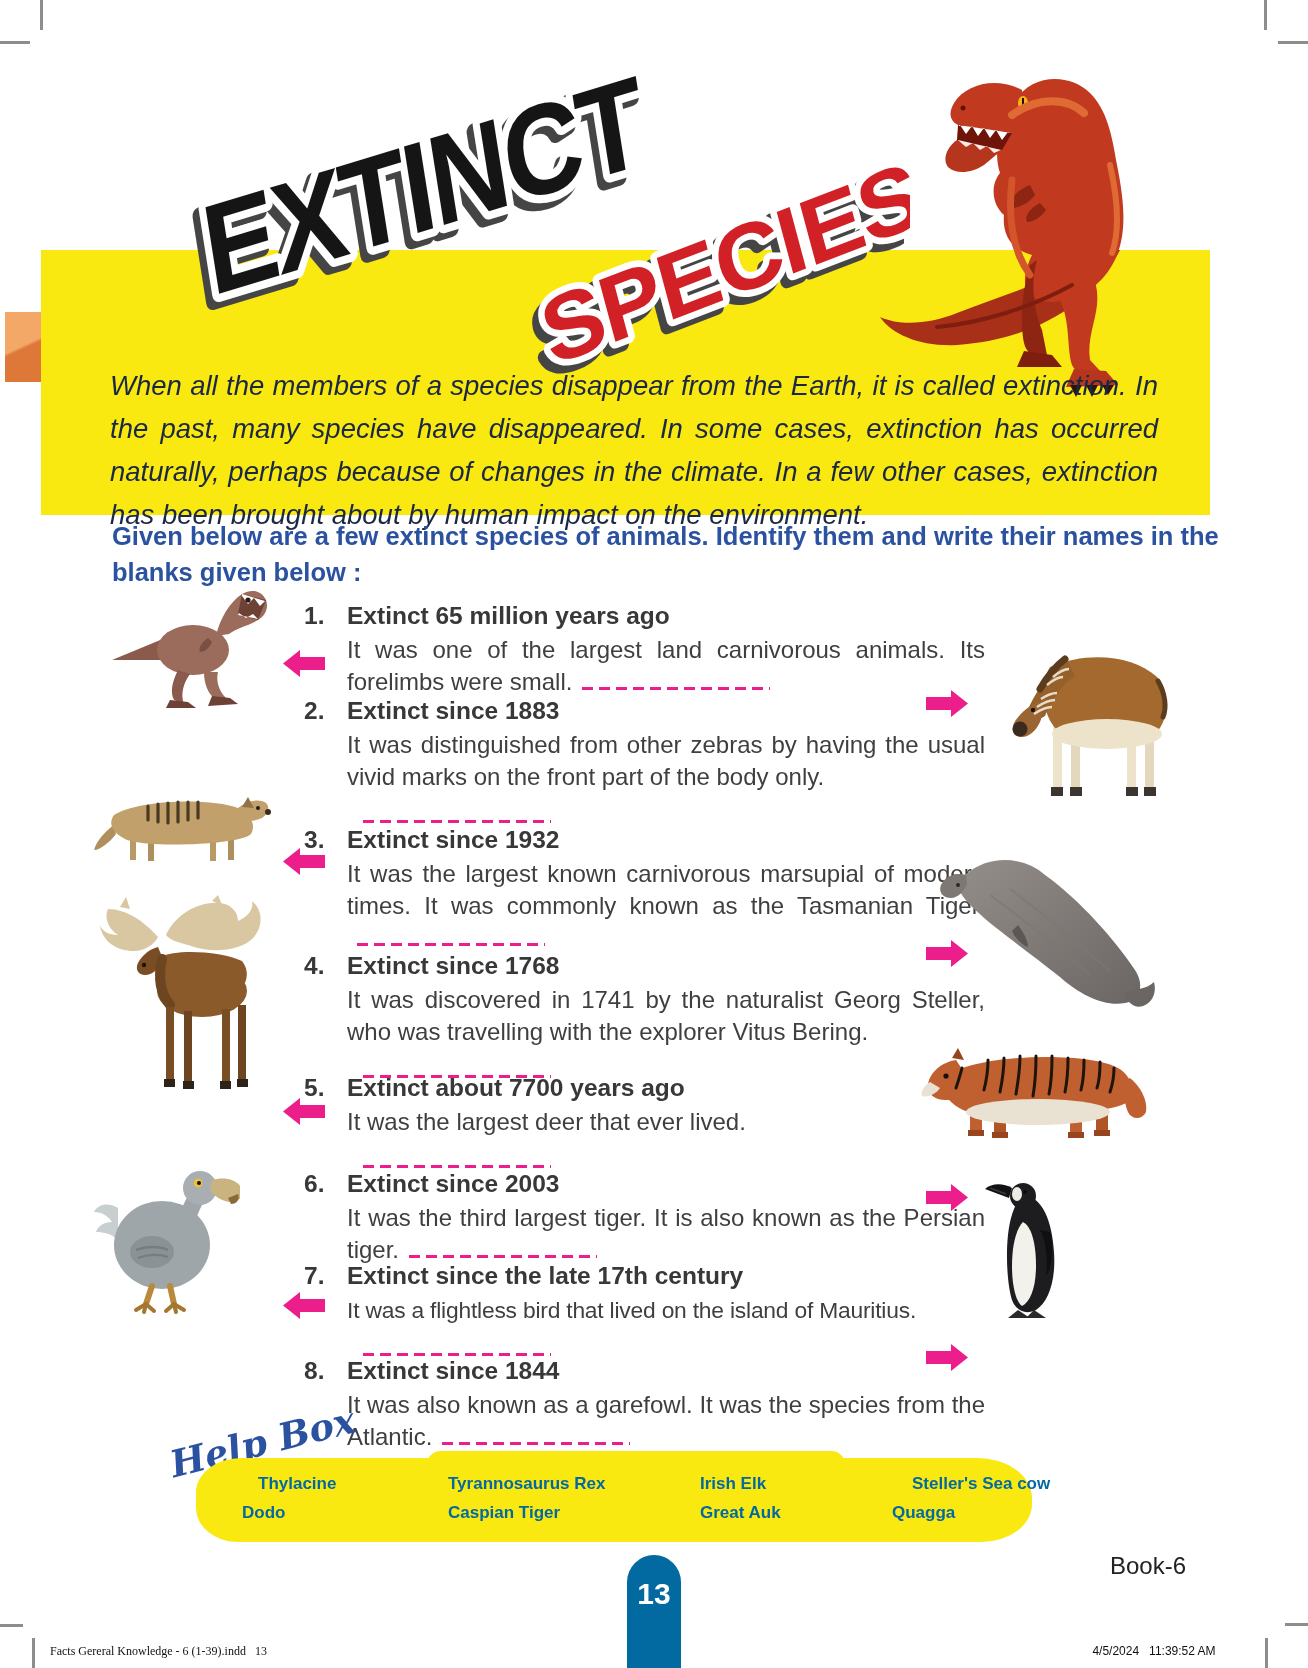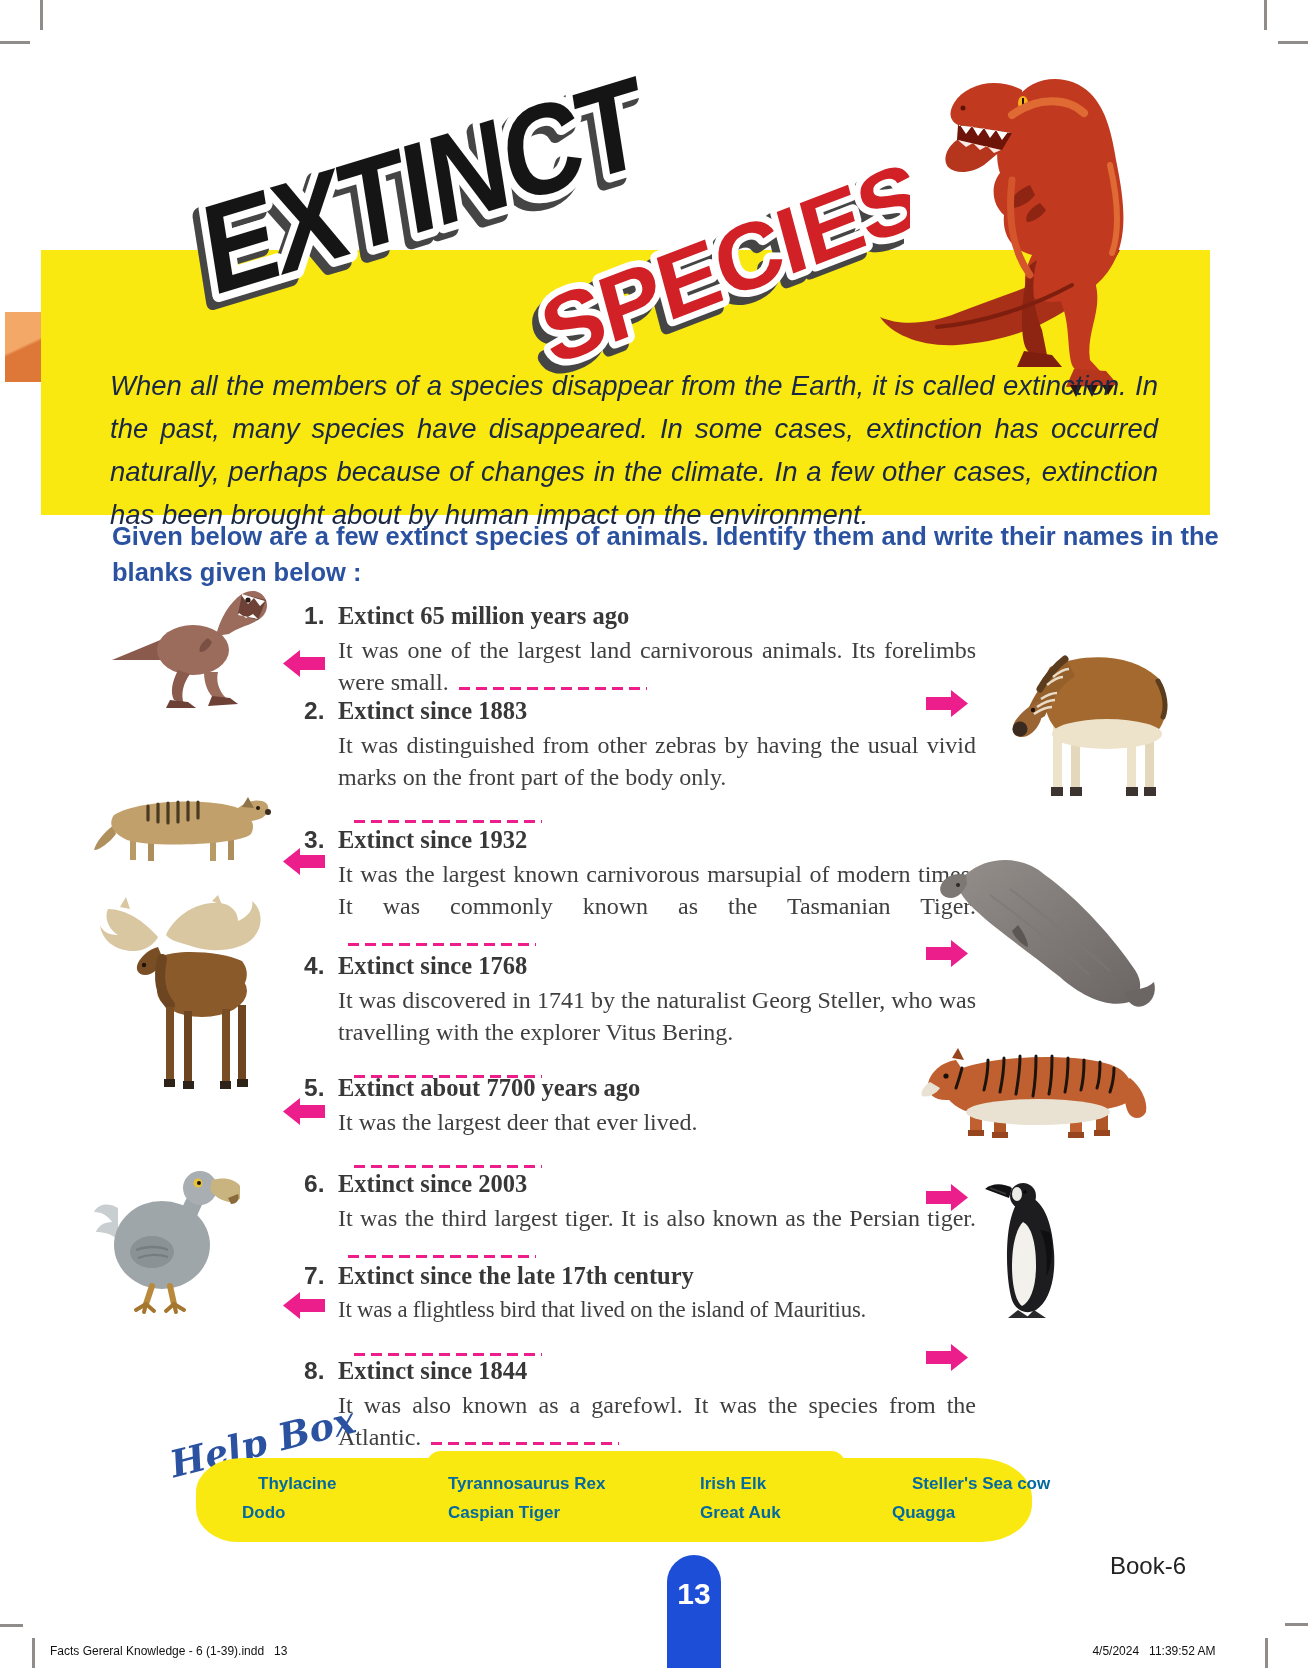--- a/index.html
+++ b/index.html
@@ -24,21 +24,21 @@
 
   .intro{position:absolute;left:110px;top:336px;width:1048px;
     font-size:27.5px;font-style:italic;line-height:43px;color:#1B2844;text-align:justify;}
 
   .instruction{position:absolute;left:112px;top:518px;width:1140px;
     font-size:25.5px;font-weight:bold;line-height:36px;color:#2B52A0;}
 
   
   .item{position:absolute;left:304px;width:690px;display:flex;}
   .inum{width:26px;flex:0 0 26px;font-size:24.5px;font-weight:bold;color:#383838;}
-  .ibody{margin-left:8px;width:638px;font-family:Liberation Serif, serif;}
+  .ibody{margin-left:17px;width:638px;}
   .ititle{font-size:24.5px;font-weight:bold;color:#383838;margin-bottom:4px;}
   .itext{margin:0;font-size:24px;line-height:32px;color:#3f3f3f;text-align:justify;}
   .itext.condensed{font-size:22.8px;letter-spacing:-0.2px;}
   .blank{display:inline-block;width:188px;height:16px;margin-left:10px;vertical-align:baseline;
     background:repeating-linear-gradient(90deg,#EC1E8C 0 11px,transparent 11px 17px) bottom left/100% 3.5px no-repeat;}
   .blank-line{display:block;margin:16px 0 0 16px;width:188px;height:14px;}
 
   
   .arrow{position:absolute;width:42px;height:27px;}
 
@@ -48,25 +48,25 @@
   
   .help-script{position:absolute;left:168px;top:1420px;font-family:"DejaVu Serif",serif;
     font-style:italic;font-weight:bold;font-size:37px;color:#2B52A0;transform:rotate(-14deg);}
   .help-blob{position:absolute;left:196px;top:1458px;width:836px;height:84px;background:#F9E911;
     border-radius:46px 55px 50px 42px / 34px 40px 38px 34px;}
   .help-blob::before{content:"";position:absolute;left:230px;top:-7px;width:420px;height:30px;
     background:#F9E911;border-radius:20px;}
   .help-cell{position:absolute;font-size:17px;font-weight:bold;color:#0369a1;white-space:nowrap;}
 
   
-  .page-tab{position:absolute;left:627px;top:1555px;width:54px;height:113px;background:#1d4ed8;
-    border-radius:27px 27px 0 0;text-align:center;margin-left:40px;}
+  .page-tab{position:absolute;left:627px;top:1555px;width:54px;height:113px;background:#0369a1;
+    border-radius:27px 27px 0 0;text-align:center;}
   .page-tab span{display:inline-block;margin-top:22px;font-size:30px;font-weight:bold;color:#ffffff;}
   .book-label{position:absolute;left:1110px;top:1552px;font-size:24px;color:#222222;}
-  .footer-left{position:absolute;left:50px;top:1644px;font-size:12px;color:#111111;white-space:pre;}
+  .footer-left{position:absolute;left:50px;top:1644px;font-size:12px;color:#111111;white-space:pre;font-family:Liberation Serif, serif;}
   .footer-right{position:absolute;left:1050px;top:1644px;width:208px;text-align:center;
     font-size:12px;color:#111111;white-space:pre;}
 </style>
 </head>
 <body>
 
 <div id="page">
 
   <div class="cropmark" style="left:40px;top:0;width:3px;height:30px;"></div>
   <div class="cropmark" style="left:0;top:41px;width:30px;height:3px;"></div>

